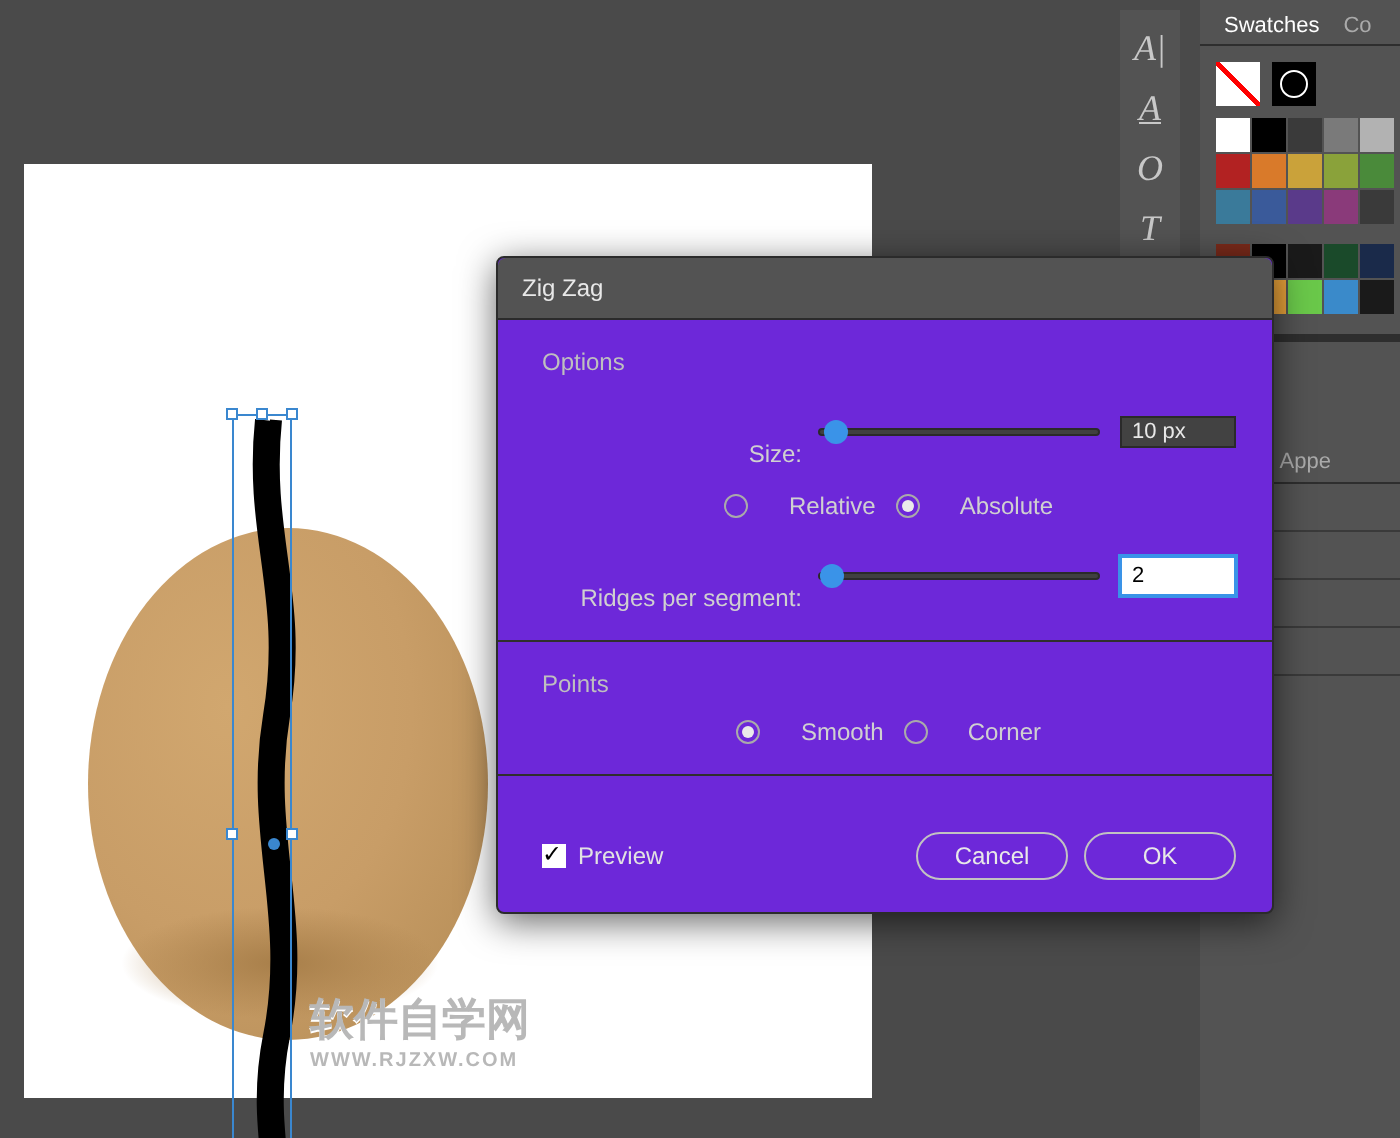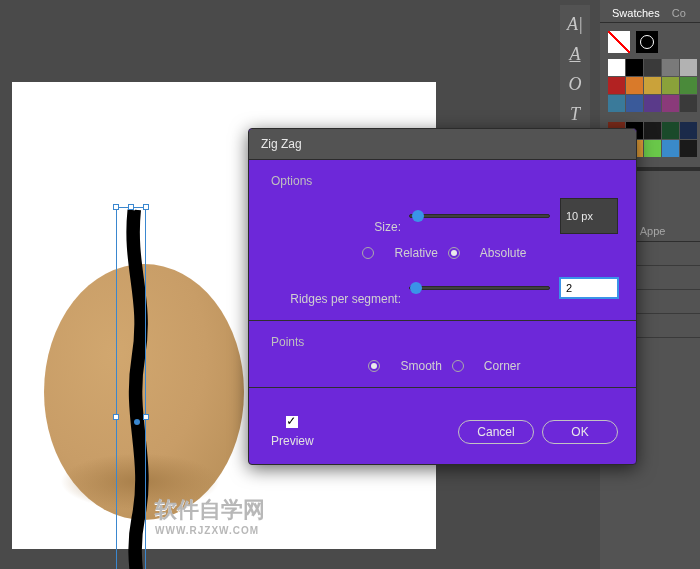--- a/index.html
+++ b/index.html
@@ -44,29 +44,29 @@
   .layer-row .sel { width:6px; height:24px; background:#3a7fc8; }
 
   .dialog { position:absolute; left:248px; top:128px; width:389px; background:#6d28d9; border:1px solid #2b2b2b; box-shadow:0 4px 18px rgba(0,0,0,.6); border-radius:4px; }
   .dlg-title { background:#535353; color:#e8e8e8; font-size:12px; padding:8px 12px; border-bottom:1px solid #2b2b2b; border-radius:4px 4px 0 0; }
   .dlg-body { padding:14px 18px 14px 22px; color:#c8c8c8; font-size:12px; }
   .group-label { color:#bfbfbf; font-size:12px; margin-bottom:10px; }
   .row { display:flex; align-items:center; margin-bottom:12px; }
   .row .lab { width:130px; text-align:right; color:#d0d0d0; margin-right:8px; font-size:12px;margin-top:22px; }
   .slider { flex:1; height:4px; background:#404040; border:1px solid #2a2a2a; position:relative; margin-right:10px; border-radius:2px; }
   .slider .knob { position:absolute; width:12px; height:12px; border-radius:50%; background:#3a93e8; top:-5px; }
-  .num-input { width:58px; height:36px; background:#424242; border:1px solid #2a2a2a; color:#e8e8e8; font-size:11px; padding:2px 5px; }
+  .num-input { width:58px; height:16px; background:#424242; border:1px solid #2a2a2a; color:#e8e8e8; font-size:11px; padding:2px 5px; }
   .num-input2 { width:58px; height:20px; background:#fff; border:1px solid #3a93e8; color:#000; font-size:11px; padding:2px 5px; box-shadow:0 0 0 1px #3a93e8; }
   .radio-row { display:flex; justify-content:center; gap:10px; font-size:12px; color:#d0d0d0; margin-bottom:10px; }
   .radio { display:flex; align-items:center; gap:20px; }
   .radio .r { width:12px; height:12px; border-radius:50%; border:1px solid #aaa; position:relative; }
   .radio .r.on::after { content:""; position:absolute; left:2px; top:2px; width:6px; height:6px; border-radius:50%; background:#eaeaea; }
   .hr { height:1px; background:#434343; margin:14px -18px 14px -22px; border-top:1px solid #2f2f2f; }
   .dlg-footer { display:flex; align-items:center; padding:0 18px 16px 22px; }
-  .chk { display:flex; align-items:center; gap:6px; font-size:12px; color:#e2e2e2;flex-direction:column; }
+  .chk { display:flex; align-items:center; gap:6px; font-size:12px; color:#e2e2e2; }
   .chk .c { width:12px; height:12px; background:#fff; position:relative; }
   .chk .c::after { content:"✓"; position:absolute; left:0; top:-2px; font-size:12px; color:#000; }
   .spacer { flex:1; }
   .btn { width:76px; height:24px; border:1px solid #c2c2c2; border-radius:12px; background:transparent; color:#e8e8e8; font-size:12px; margin-left:8px; display:flex; align-items:center; justify-content:center; }
   .btn.primary { border-width:1.5px; }
 </style>
 </head>
 <body>
 
 <div class="canvas-area">

